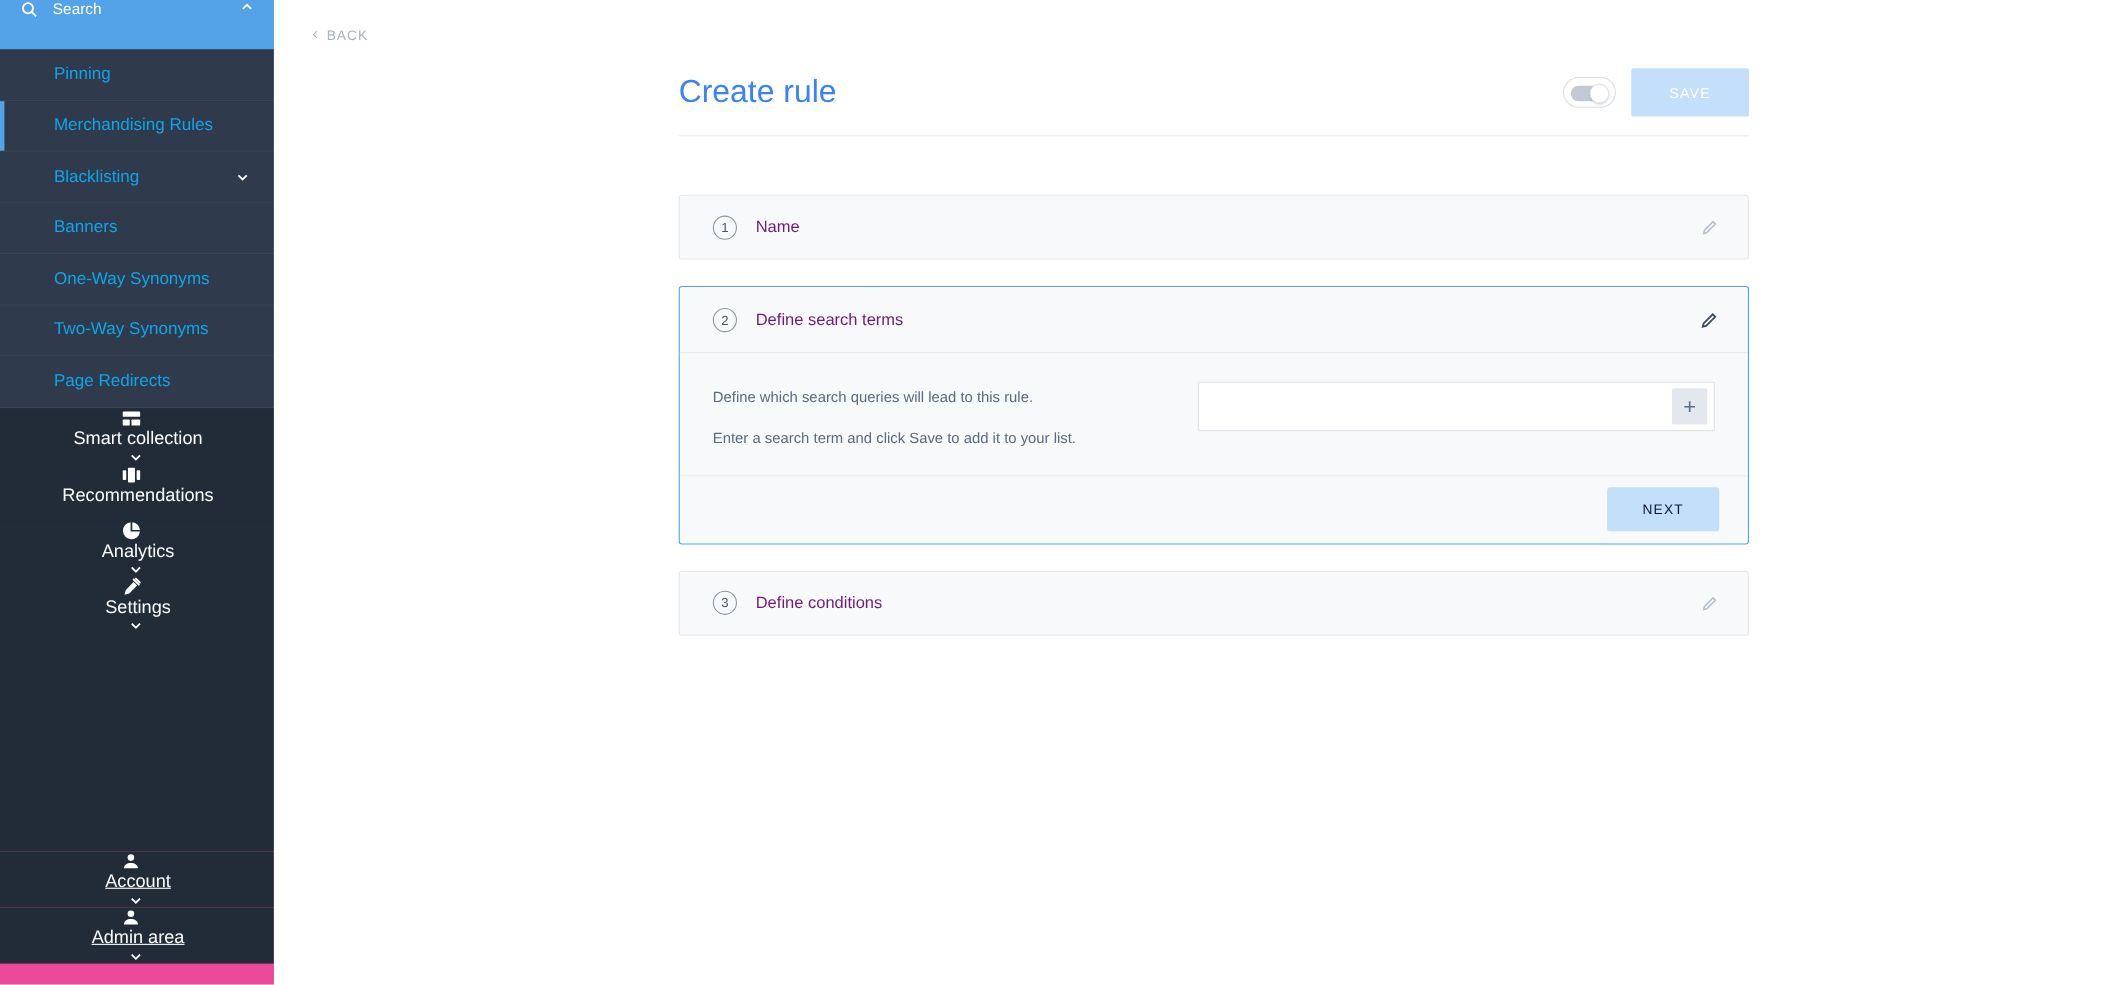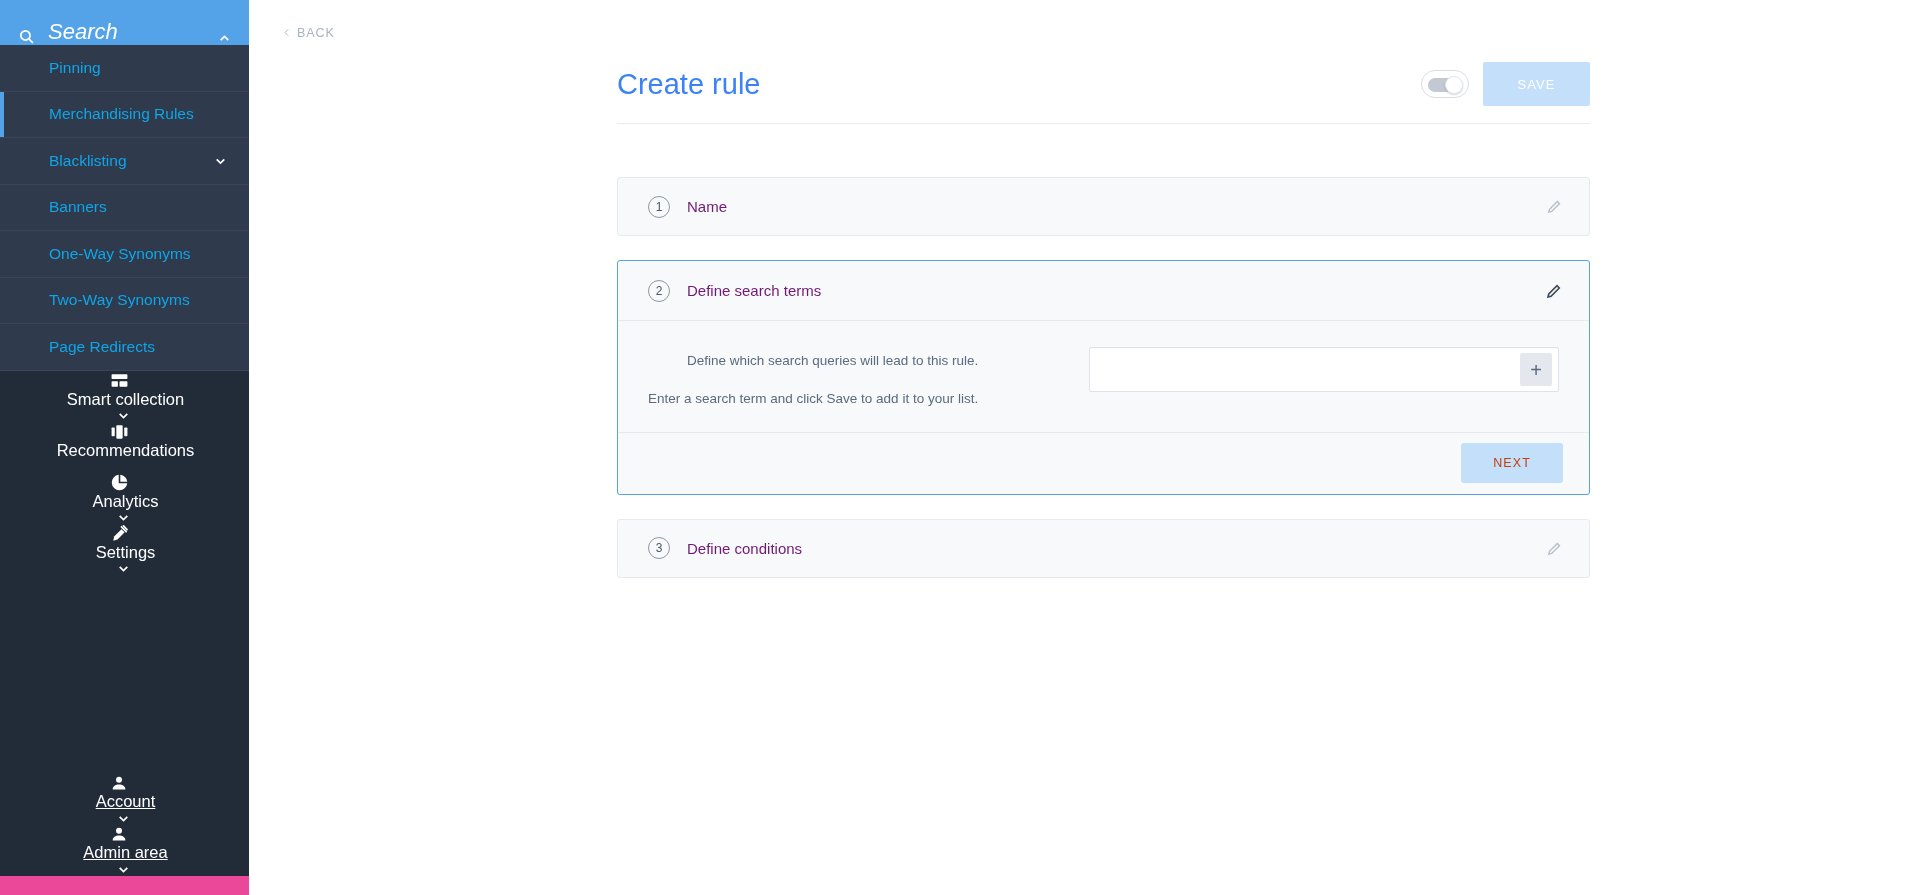--- a/index.html
+++ b/index.html
@@ -13,24 +13,24 @@
 
   
   .sidebar {
     width: 249px; min-width: 249px; height: 895px;
     background: #222b38;
     display: flex; flex-direction: column;
     color: #ffffff;
   }
   .sb-section-head {
     height: 45px; background: #54a3e8;
-    display: flex; align-items: flex-end;
+    display: flex; align-items: flex-start;
     padding: 0 18px 0 18px;
-    font-size: 22px; color: #ffffff;
-    cursor: pointer; position: relative; font-style: italic;
+    font-size: 14px; color: #ffffff;
+    cursor: pointer; position: relative;
   }
   .sb-section-head .sb-ico { width: 26px; display:flex; align-items:center; }
   .sb-section-head .sb-label { flex: 1; padding-left: 4px; }
   .sb-sub {
     height: 46.5px; background: #2f3b4c;
     border-bottom: 1px solid #3a4656;
     display: flex; align-items: center;
     padding-left: 49px; font-size: 15.5px;
     color: #0ea5e9; cursor: pointer; position: relative;
   }
@@ -116,21 +116,21 @@
   }
   .card-title { font-size: 15px; color: #701a75; flex: 1; }
   .pencil { cursor: pointer; }
 
   .card-body {
     border-top: 1px solid #e6e9ee;
     padding: 26px 30px 22px 30px;
     display: flex; align-items: flex-start; justify-content: space-between;
   }
   .body-copy { padding-top: 4px; }
-  .body-copy p { font-size: 13.5px; color: #5a6a80; line-height: 1.55; text-align: right; }
+  .body-copy p { font-size: 13.5px; color: #5a6a80; line-height: 1.55; }
   .body-copy p + p { margin-top: 17px; }
 
   .term-input {
     width: 470px; height: 45px; background: #ffffff;
     border: 1px solid #dfe3e9; border-radius: 2px;
     display: flex; align-items: center; padding-right: 6px;
   }
   .term-input input {
     flex: 1; border: none; outline: none; height: 100%;
     padding: 0 12px; font-size: 14px; color: #3c4a5e;
@@ -144,21 +144,21 @@
     font-family: "Liberation Sans", sans-serif;
   }
 
   .card-footer {
     border-top: 1px solid #e6e9ee;
     height: 62px; display: flex; align-items: center;
     justify-content: flex-end; padding-right: 26px;
   }
   .btn-next {
     width: 102px; height: 40px; background: #c3dffa;
-    color: #c2410c; border: none; border-radius: 3px;
+    color: #0f172a; border: none; border-radius: 3px;
     font-size: 12.5px; letter-spacing: 1.1px; cursor: pointer;
     font-family: "Liberation Sans", sans-serif;
   }
 </style>
 </head>
 <body>
 
 <div class="app">
 
   <nav class="sidebar">

